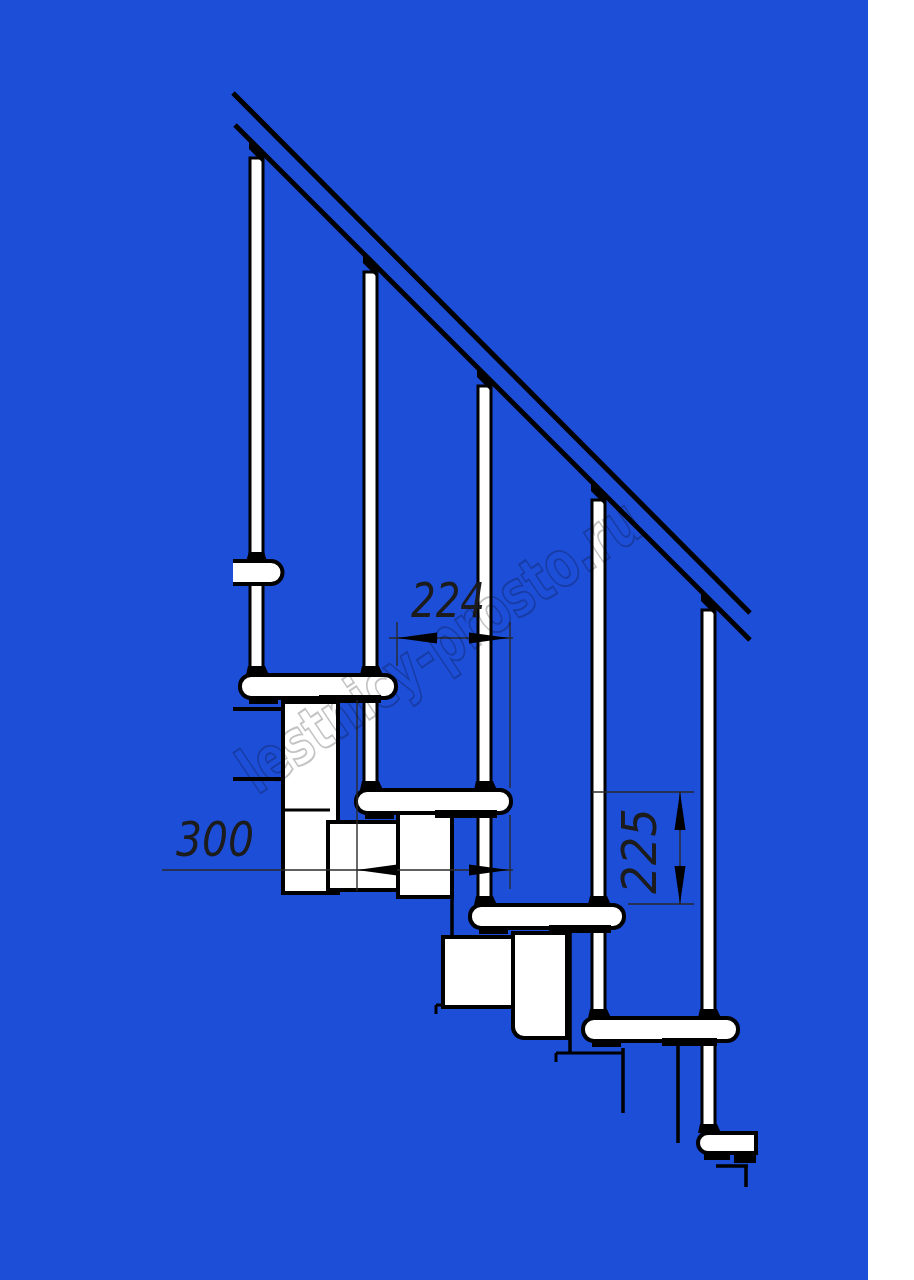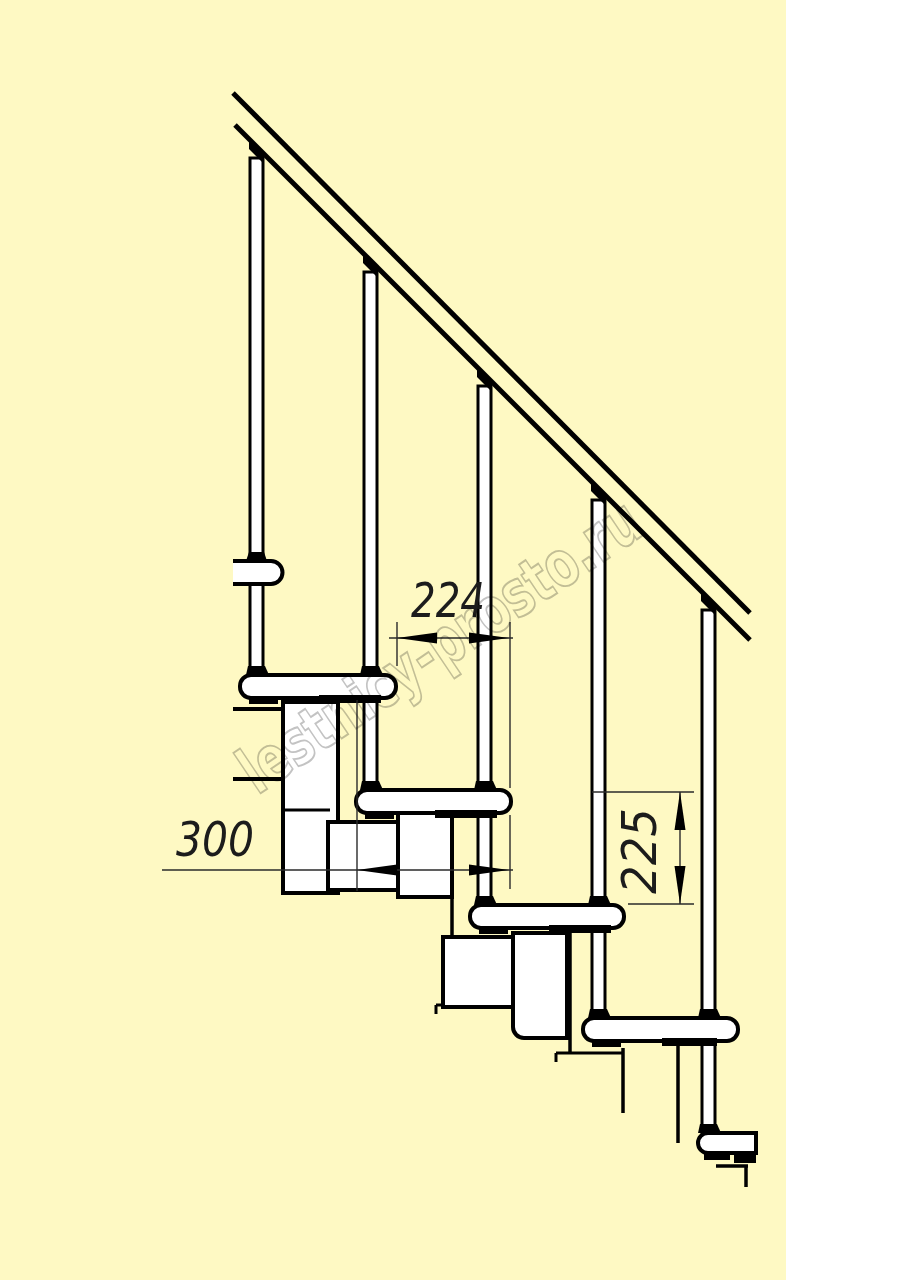--- a/index.html
+++ b/index.html
@@ -1,16 +1,16 @@
 <!DOCTYPE html>
 <html><head>
 <meta charset="utf-8">
 <style>
   html,body{margin:0;padding:0;background:#fff;}
-  .canvas{width:786px;height:1280px;background:#fef9c3;position:relative;overflow:hidden;}
+  .canvas{width:868px;height:1280px;background:#1d4ed8;position:relative;overflow:hidden;}
   svg{display:block;}
   .dimtext{font-family:"DejaVu Sans","Liberation Sans",sans-serif;font-style:italic;font-weight:400;fill:#1c1c1c;}
   .wmtext{font-family:"DejaVu Sans","Liberation Sans",sans-serif;font-weight:bold;fill:none;mix-blend-mode:multiply;}
 </style>
 </head>
 <body>
 
 <div class="canvas">
 <svg width="914" height="1280" viewBox="0 0 914 1280">
 

